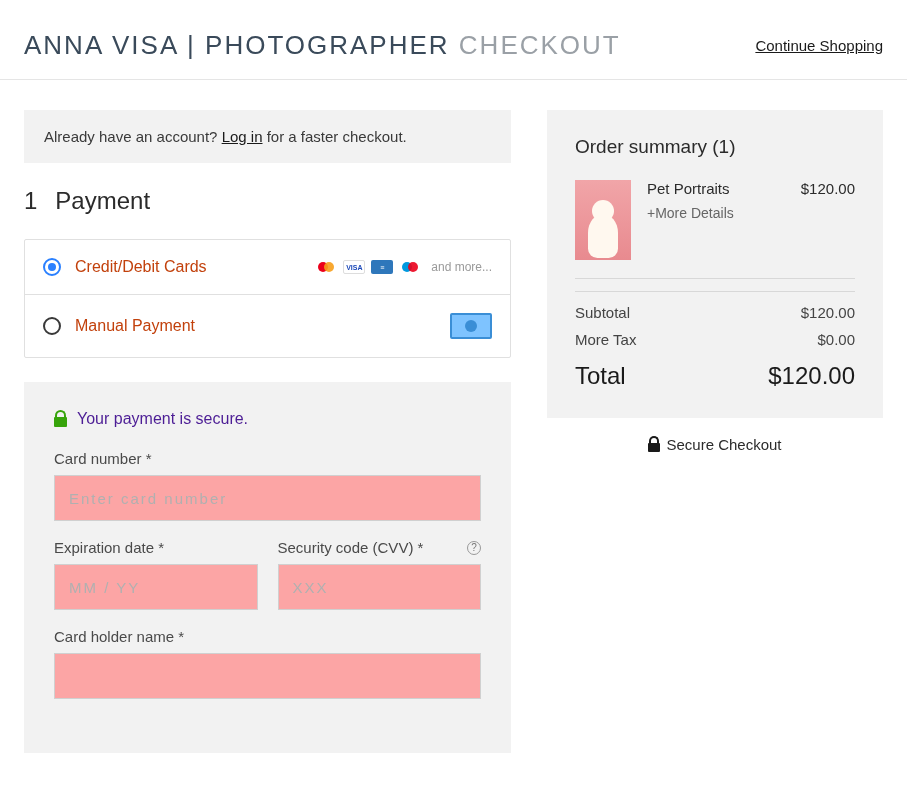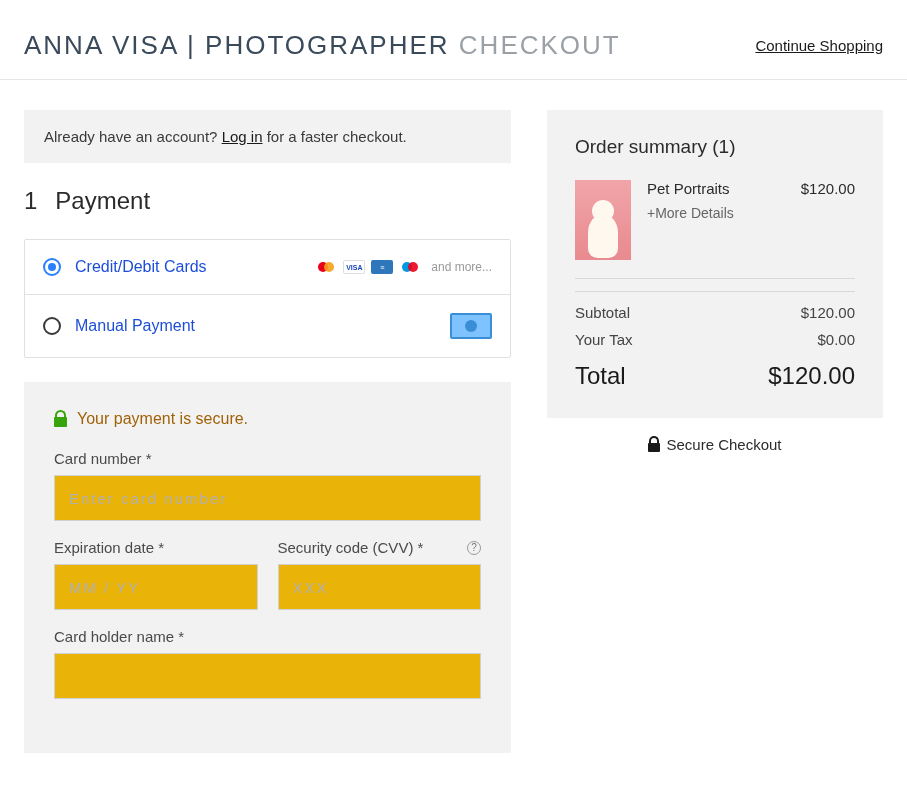--- a/index.html
+++ b/index.html
@@ -70,21 +70,21 @@
     .pay-row:last-child { border-bottom: none; }
     .radio {
       width: 18px; height: 18px; border: 2px solid #393939;
       border-radius: 50%; position: relative; flex: 0 0 auto;
     }
     .radio.checked { border-color: #2a80ff; }
     .radio.checked::after {
       content: ""; position: absolute; top: 3px; left: 3px;
       width: 8px; height: 8px; background: #2a80ff; border-radius: 50%;
     }
-    .pay-label { flex: 1; font-size: 16px; color: #1d4ed8; }
+    .pay-label { flex: 1; font-size: 16px; color: #c2410c; }
     .card-logos { display: flex; align-items: center; gap: 6px; }
     .logo {
       width: 22px; height: 14px; border-radius: 2px; font-size: 7px;
       display: inline-flex; align-items: center; justify-content: center;
       font-weight: bold;
     }
     .mc { position: relative; width: 22px; height: 14px; }
     .mc::before { content:""; position:absolute; width:10px; height:10px; background:#eb001b; border-radius:50%; left:3px; top:2px; }
     .mc::after  { content:""; position:absolute; width:10px; height:10px; background:#f79e1b; border-radius:50%; left:9px; top:2px; opacity:0.9; }
     .visa { background:#fff; color:#1a47b8; border:1px solid #ddd; }
@@ -100,21 +100,21 @@
     }
     .cash-icon::after {
       content:""; width:12px; height:12px; background:#3a8ed6; border-radius:50%;
     }
     .secure-panel {
       background: #f2f2f2;
       padding: 28px 30px 36px 30px;
     }
     .secure-note {
       display: flex; align-items: center; gap: 10px;
-      font-size: 16px; color: #a16207; margin-bottom: 22px;
+      font-size: 16px; color: #4c1d95; margin-bottom: 22px;
     }
     .lock-green {
       width: 13px; height: 15px; position: relative;
     }
     .lock-green::before {
       content:""; position:absolute; width:7px; height:7px;
       border:2px solid #37a40b; border-bottom:none; border-radius: 6px 6px 0 0;
       left:1px; top:-2px;
     }
     .lock-green::after {
@@ -123,21 +123,21 @@
     }
     .field-group { margin-bottom: 18px; }
     .field-label { font-size: 15px; color: #4a4a4a; margin-bottom: 8px; display: block; }
     .field-row { display: flex; gap: 20px; }
     .field-row .field-group { flex: 1; }
     .field-row .label-row { display:flex; align-items:center; gap:18px; }
     .input {
       width: 100%;
       height: 46px;
       border: 1px solid #d0d0d0;
-      background: #eab308;
+      background: #fca5a5;
       padding: 0 14px;
       font-size: 15px;
       letter-spacing: 2px;
       color: #333;
     }
     .input::placeholder { color: #b0b0b0; letter-spacing: 2px; }
     .help-circle {
       width: 14px; height: 14px; border: 1px solid #999; border-radius: 50%;
       font-size: 10px; line-height: 12px; text-align: center; color: #777;
       display:inline-block;
@@ -290,21 +290,21 @@
       <div class="divider"></div>
 
 
       <div class="divider"></div>
 
       <div class="tot-row">
         <span>Subtotal</span>
         <span>$120.00</span>
       </div>
       <div class="tot-row">
-        <span>Your Tax</span>
+        <span>More Tax</span>
         <span>$0.00</span>
       </div>
       <div class="grand">
         <span>Total</span>
         <span>$120.00</span>
       </div>
     </div>
 
     <div class="secure-checkout">
       <span class="lock-black"></span>

